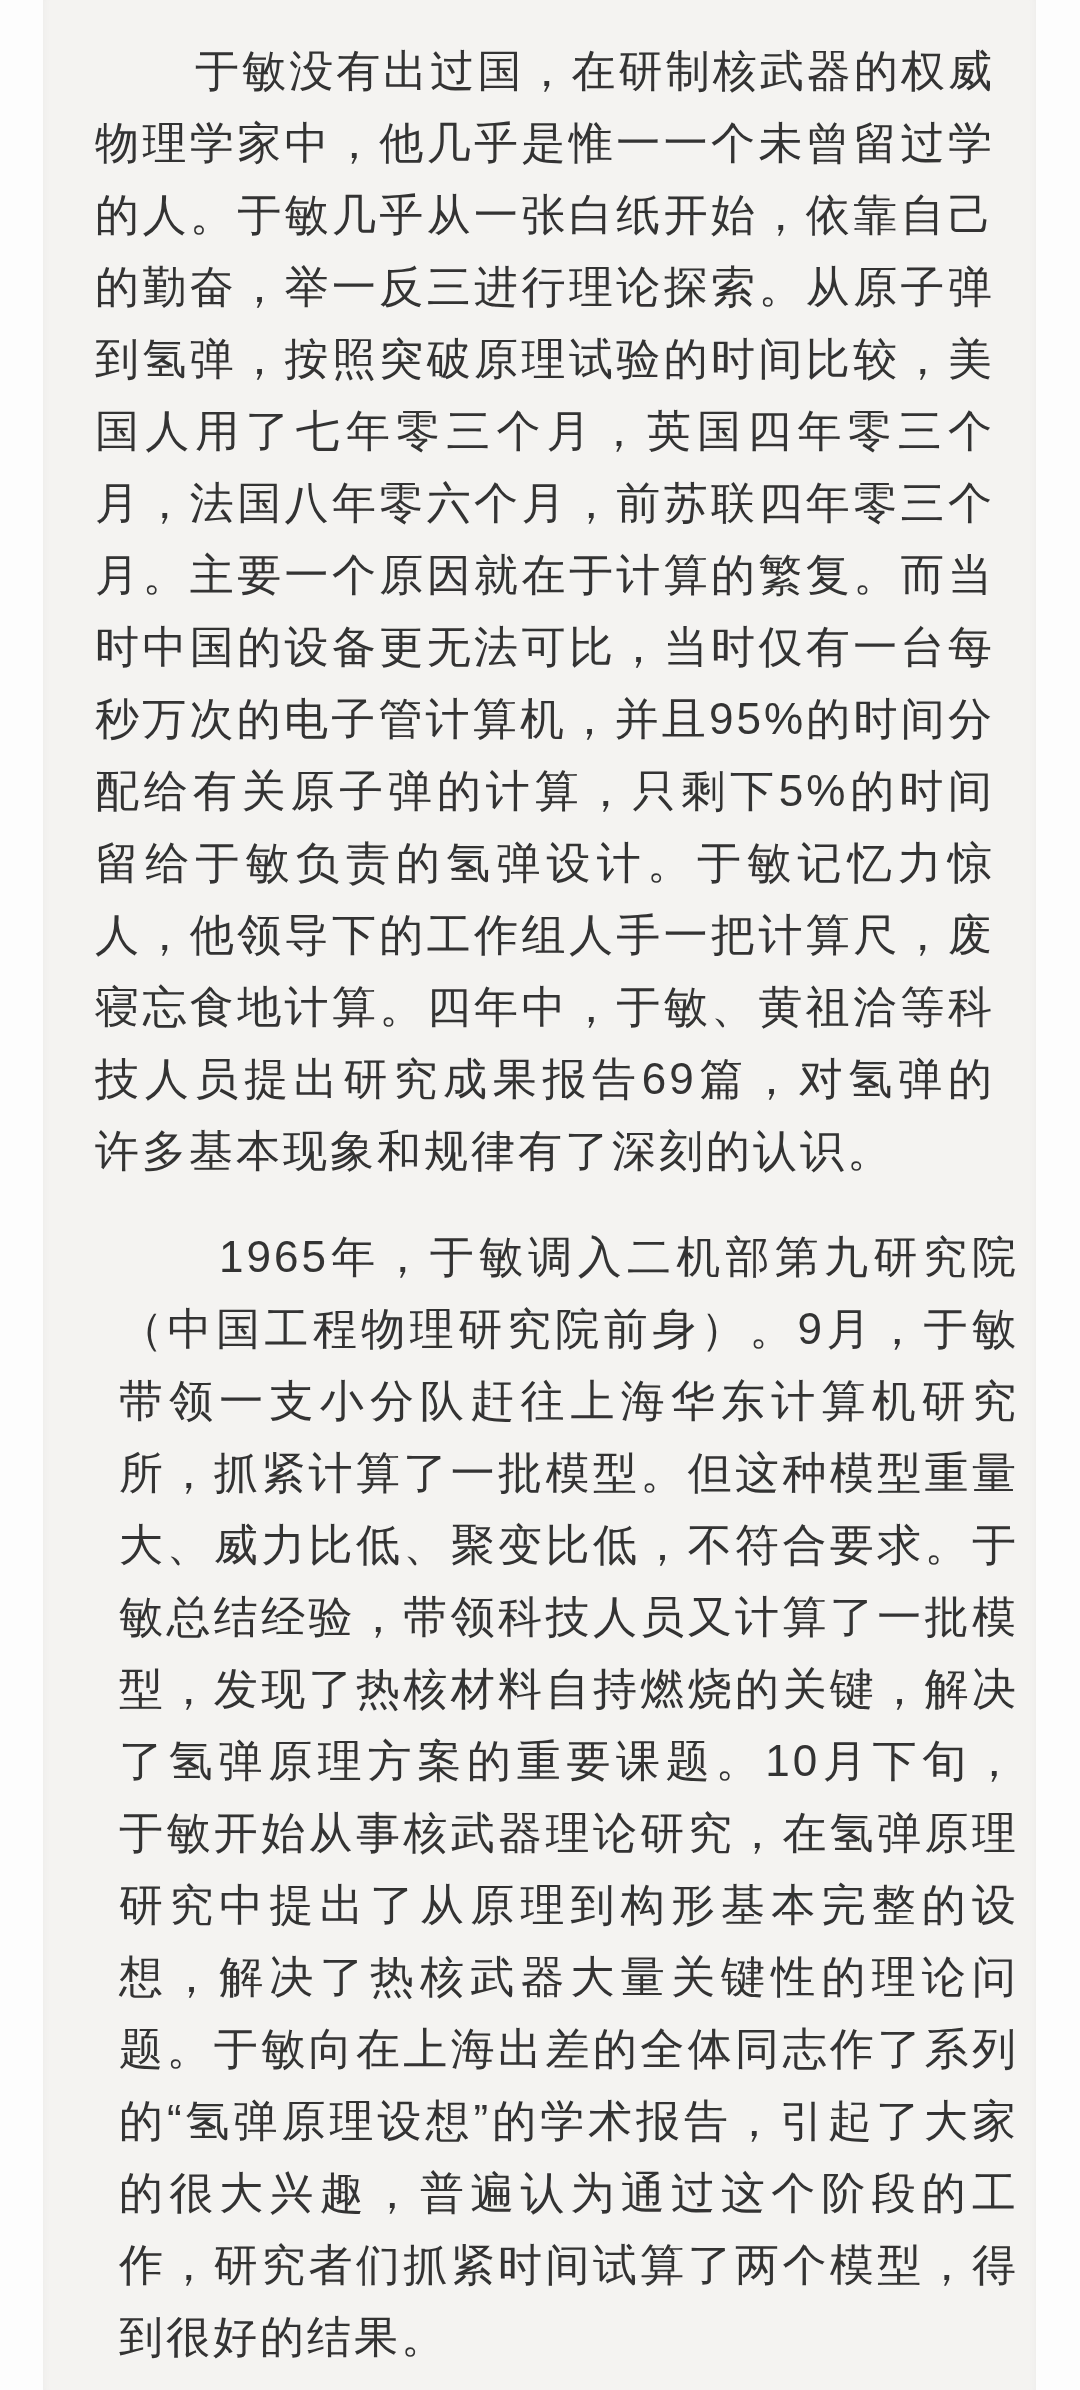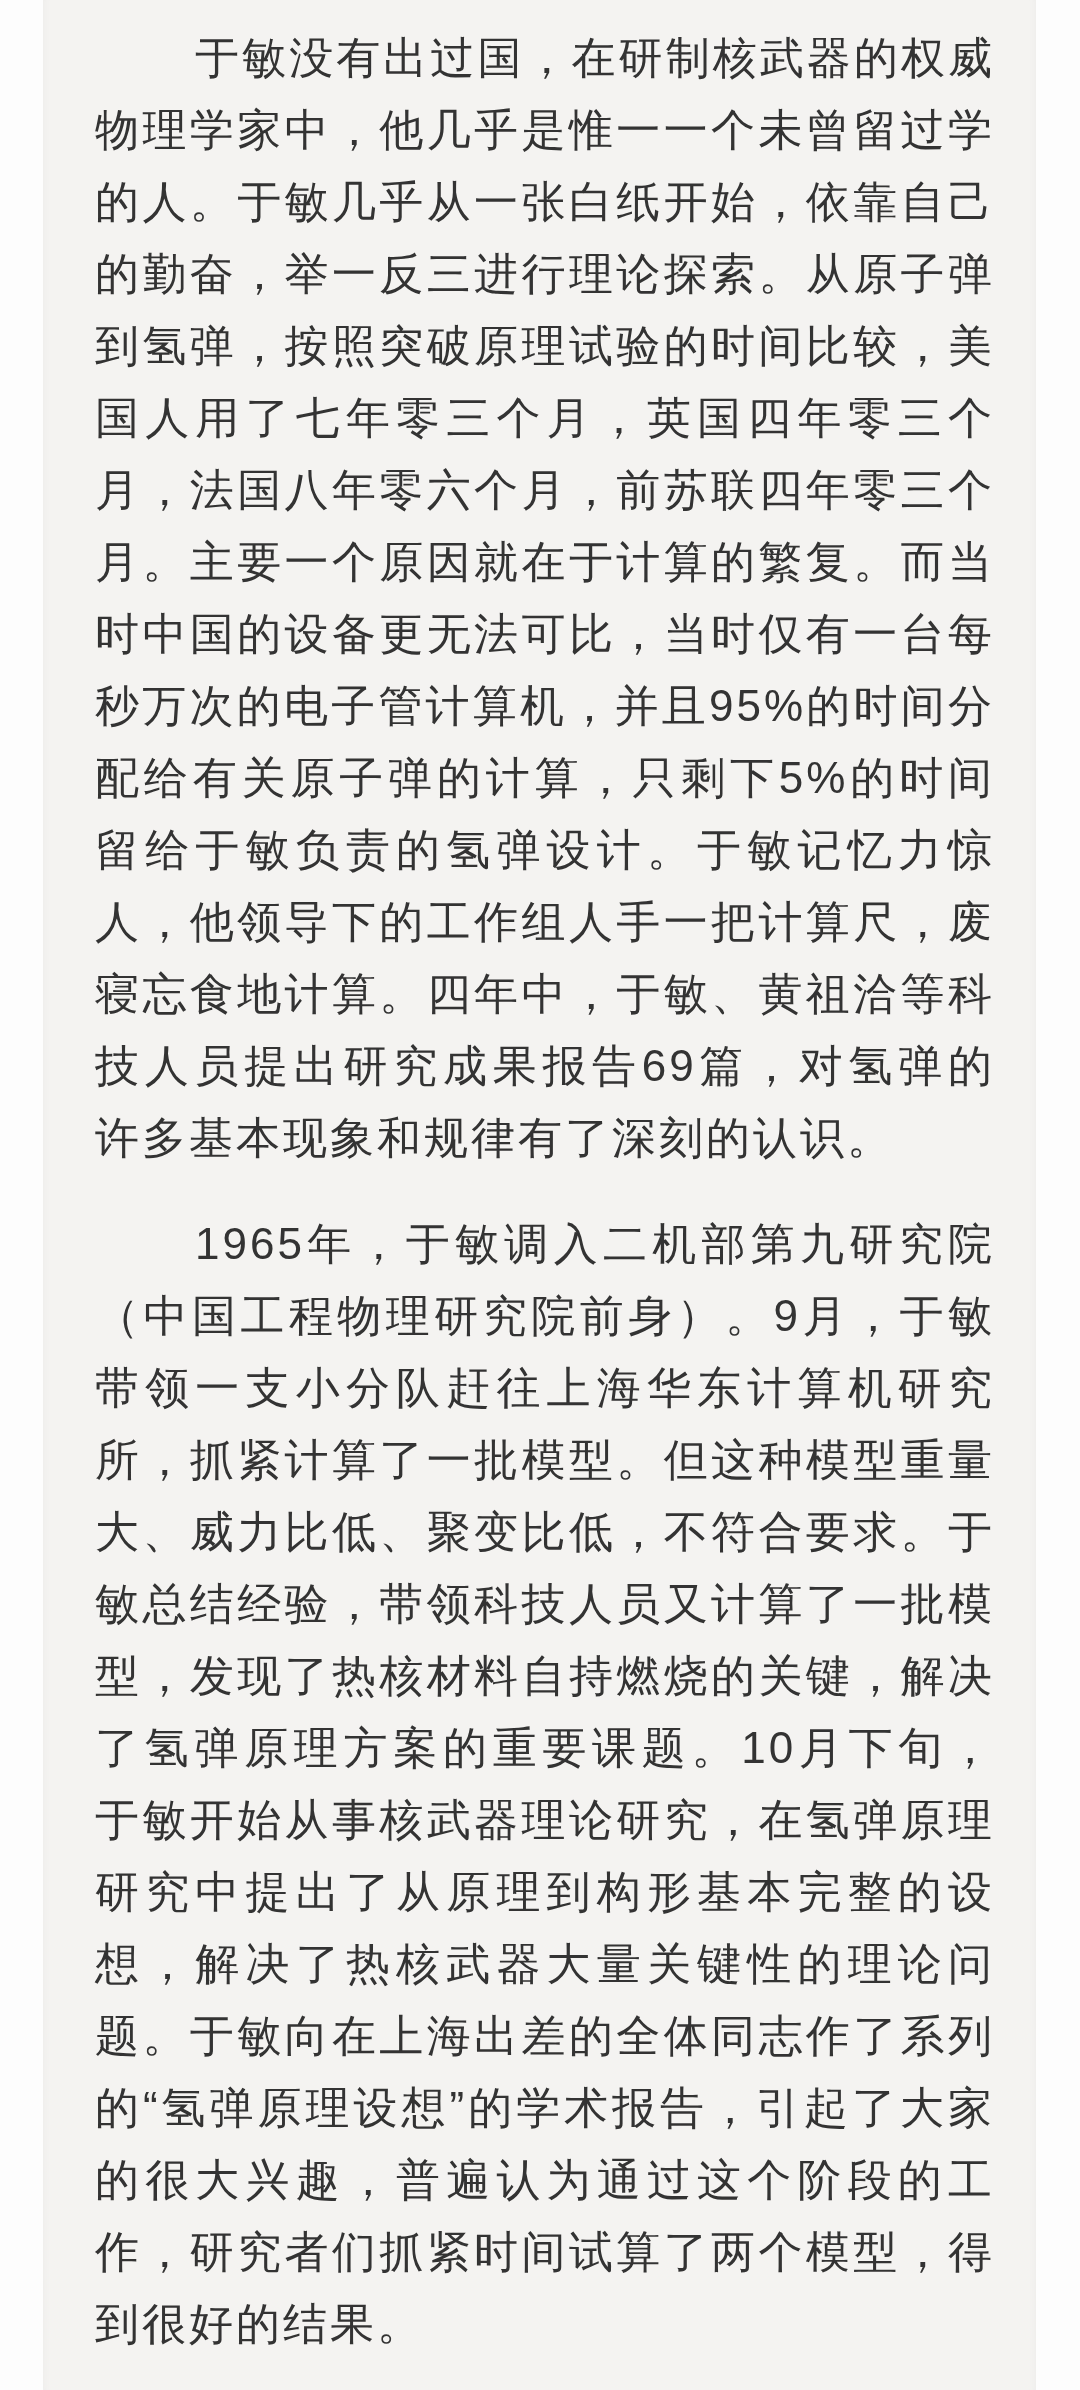--- a/index.html
+++ b/index.html
@@ -29,39 +29,40 @@
   .edge-strip.left  { width: 43px; }
   .edge-strip.right { width: 44px; }
   .reading-panel {
     flex: 1 1 auto;
     height: 100%;
     background: var(--panel-bg);
     box-shadow: inset 6px 0 8px -6px rgba(0,0,0,0.04),
                 inset -6px 0 8px -6px rgba(0,0,0,0.04);
   }
   .article-body {
-    padding-top: 22px;
+    padding-top: 35px;
     padding-left: 52px;
     width: 952px; 
   }
   .article-body p {
     width: 900px;
     font-size: 44px;
     line-height: 72px;
     letter-spacing: 3px;
     color: var(--text-color);
     text-align: justify;
     text-justify: inter-character;
     text-indent: 100px;
     word-break: normal;
     overflow-wrap: break-word;
     font-family: "Liberation Sans", sans-serif;
   }
   .article-body p + p {
     margin-top: 34px;
+    margin-left: 24px;
   }
 </style>
 </head>
 <body>
 
 <div class="page">
   <div class="edge-strip left"></div>
   <div class="reading-panel">
     <article class="article-body">
       <p>于敏没有出过国，在研制核武器的权威物理学家中，他几乎是惟一一个未曾留过学的人。于敏几乎从一张白纸开始，依靠自己的勤奋，举一反三进行理论探索。从原子弹到氢弹，按照突破原理试验的时间比较，美国人用了七年零三个月，英国四年零三个月，法国八年零六个月，前苏联四年零三个月。主要一个原因就在于计算的繁复。而当时中国的设备更无法可比，当时仅有一台每秒万次的电子管计算机，并且95%的时间分配给有关原子弹的计算，只剩下5%的时间留给于敏负责的氢弹设计。于敏记忆力惊人，他领导下的工作组人手一把计算尺，废寝忘食地计算。四年中，于敏、黄祖洽等科技人员提出研究成果报告69篇，对氢弹的许多基本现象和规律有了深刻的认识。</p>

